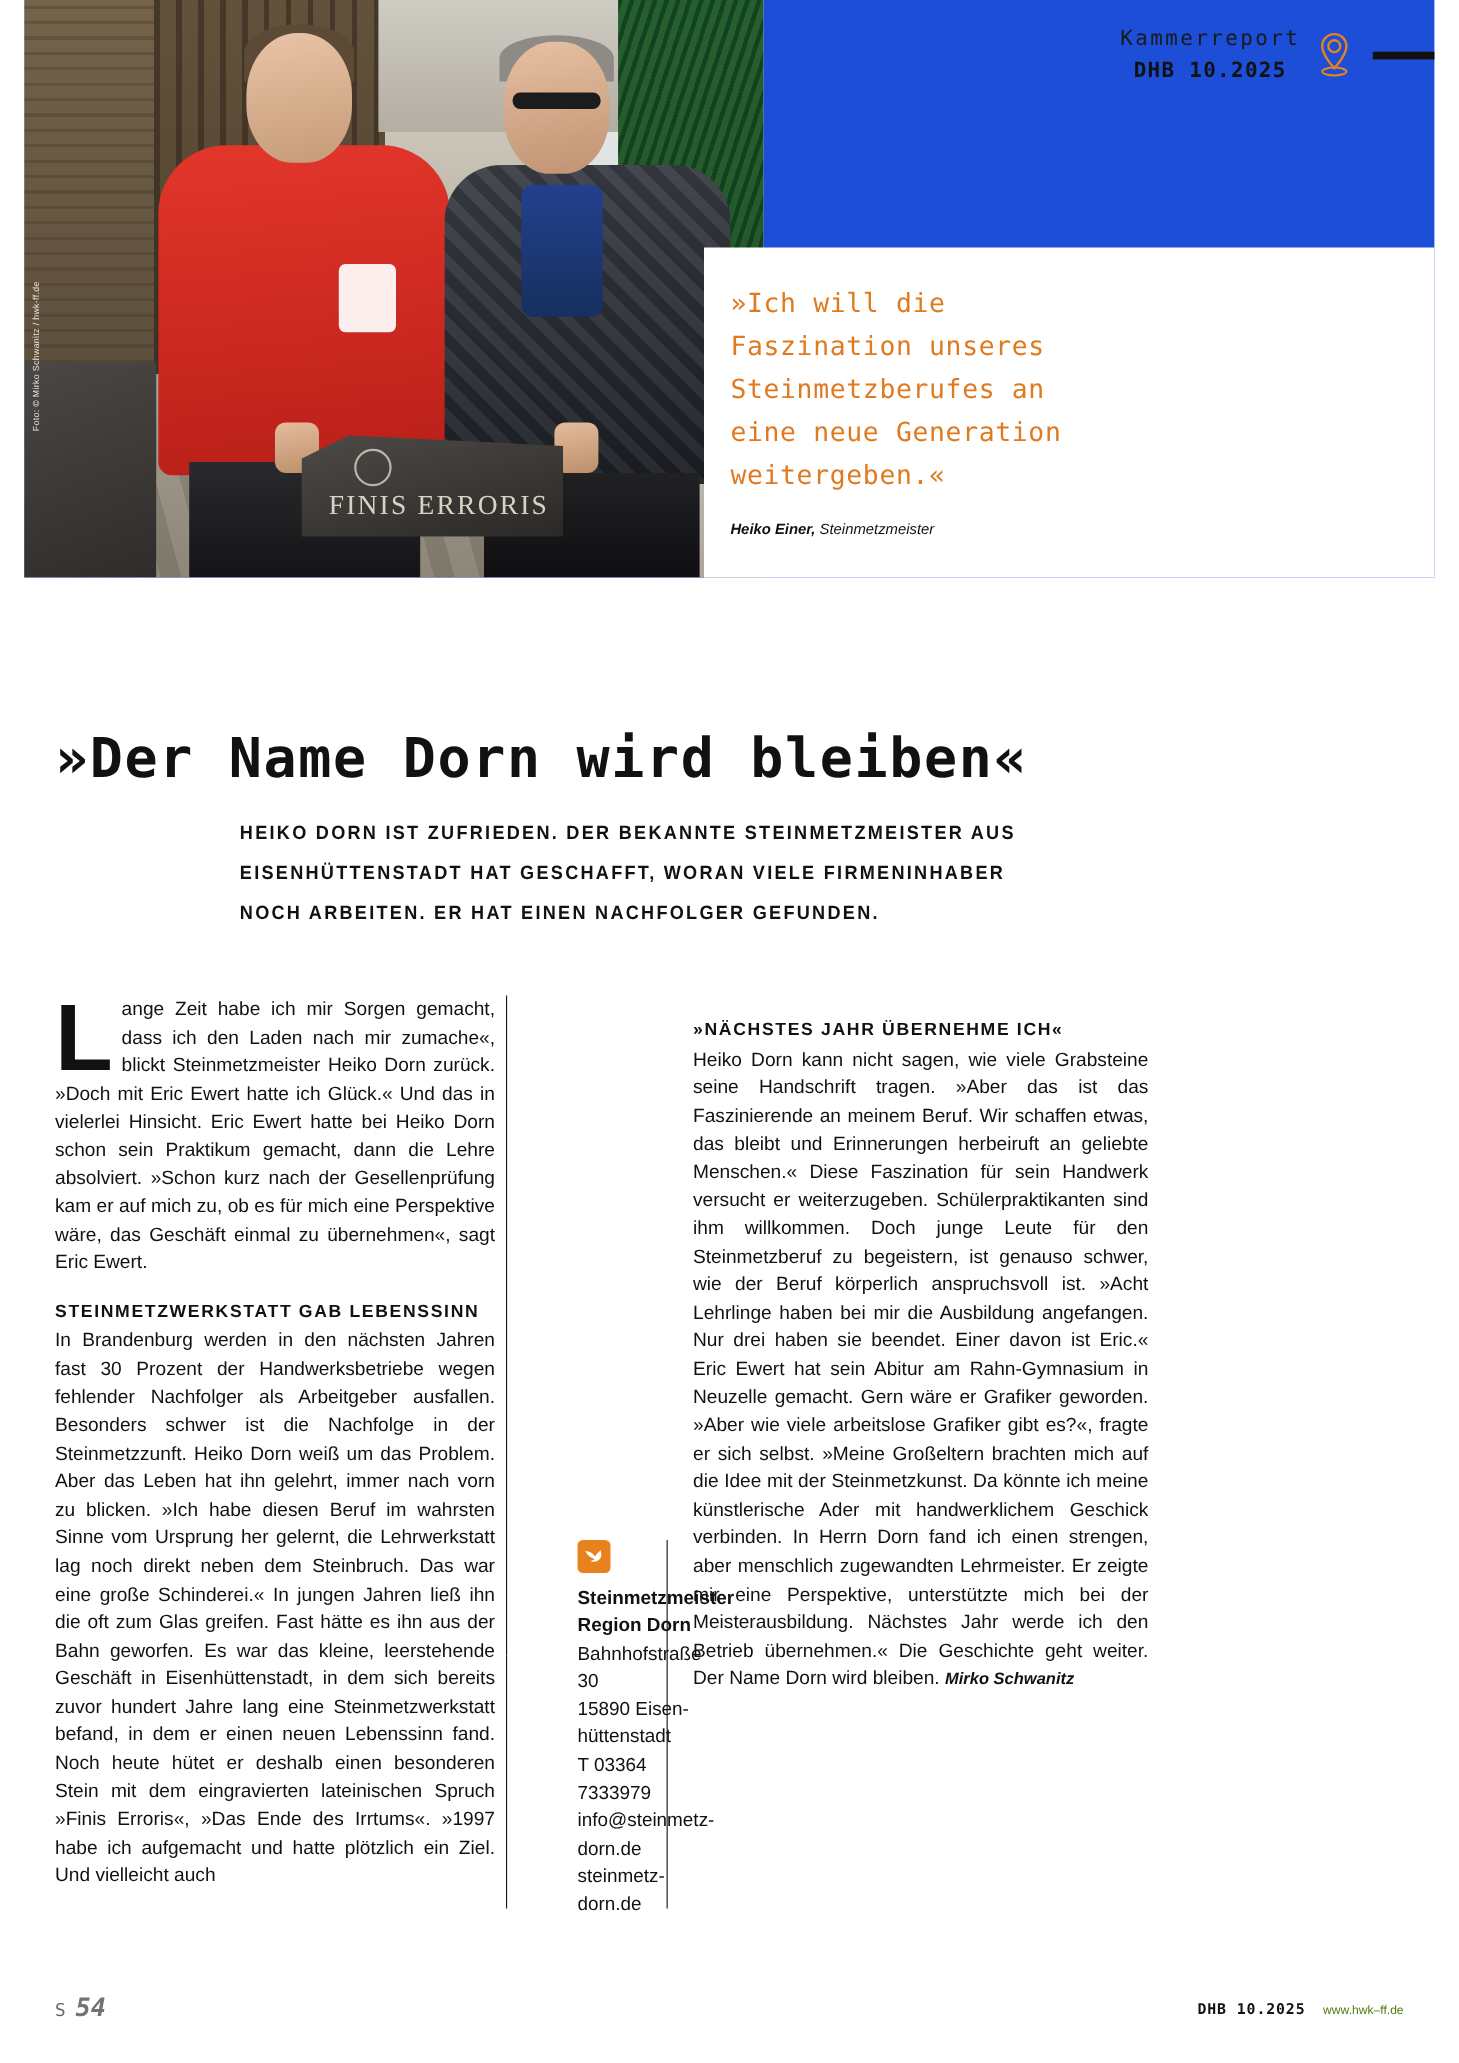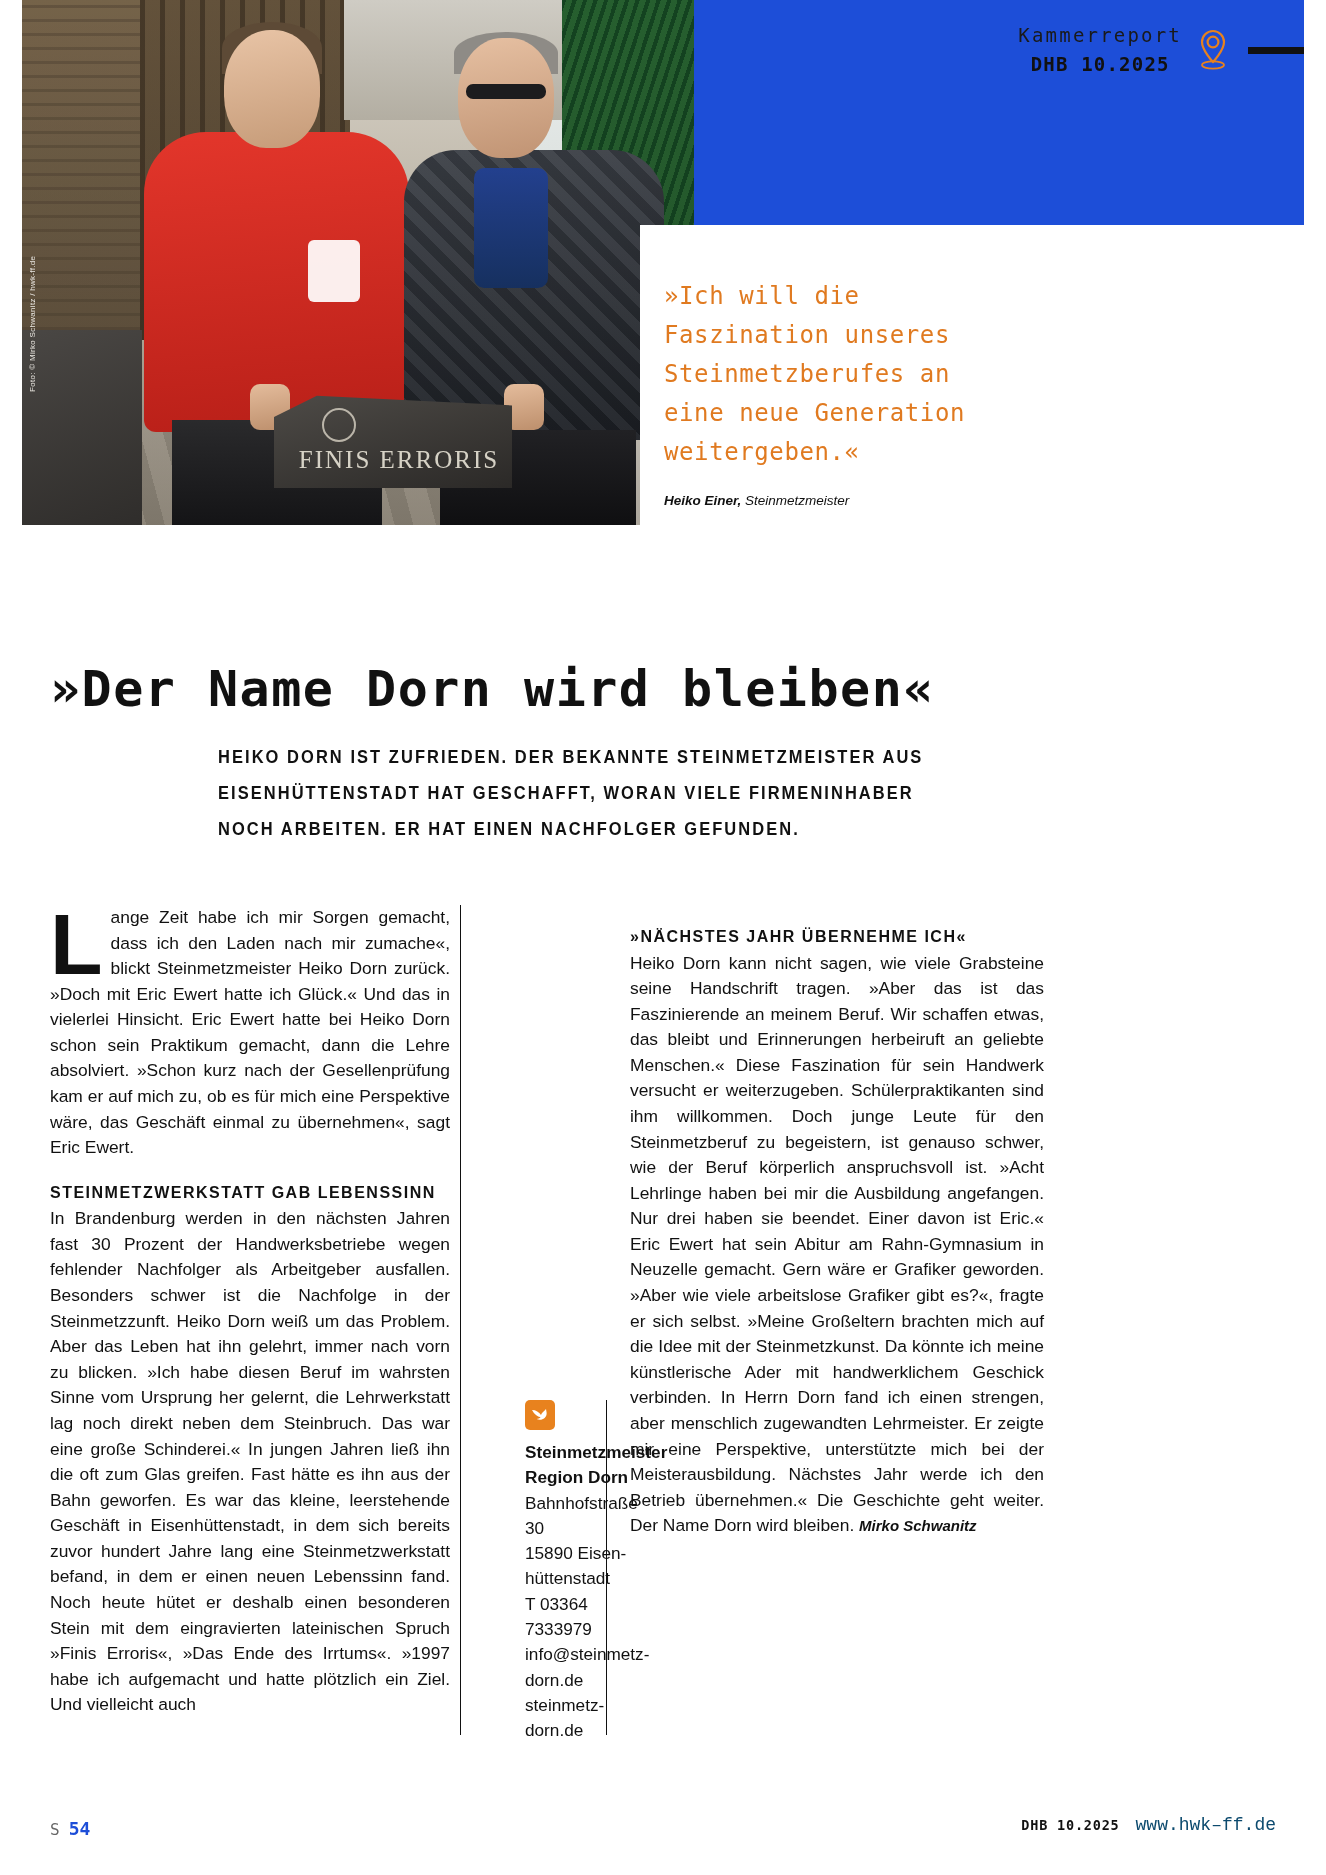--- a/index.html
+++ b/index.html
@@ -217,21 +217,21 @@
   }
 
   
   .quote-block {
     position: absolute;
     left: 640px;
     top: 225px;
     width: 664px;
     height: 300px;
     background: #fff;
-    padding: 52px 40px 0 24px;
+    padding: 32px 40px 0 24px;
     z-index: 12;
   }
   .quote-text {
     font-family: "DejaVu Sans Mono", monospace;
     font-size: 24px;
     line-height: 1.62;
     letter-spacing: .6px;
     color: #e07a20;
     white-space: pre-line;
   }
@@ -372,43 +372,44 @@
     align-items: baseline;
     gap: 9px;
   }
   .footer-s {
     font-family: "DejaVu Sans Mono", monospace;
     font-size: 16px;
     color: #666;
   }
   .footer-page {
     font-family: "DejaVu Sans Mono", monospace;
-    font-size: 18px;
-    font-weight: bold;
-    color: #1d4ed8;
+    font-size: 23px;
+    font-weight: bold;
+    color: #737373;
+    font-style: italic;
   }
   .footer-right {
     position: absolute;
     right: 50px;
     bottom: 40px;
     display: flex;
     align-items: baseline;
     gap: 16px;
   }
   .footer-issue {
     font-family: "DejaVu Sans Mono", monospace;
     font-size: 13.5px;
     font-weight: bold;
     letter-spacing: .8px;
     color: #111;
   }
   .footer-url {
-    font-family: Liberation Mono, monospace;
-    font-size: 18px;
-    color: #0c4a6e;
+    font-family: Liberation Sans, sans-serif;
+    font-size: 11px;
+    color: #4d7c0f;
   }
 </style>
 </head>
 <body>
 
 <div class="page">
 
   <div class="hero">
     <div class="photo">
       <div class="wall"></div>

